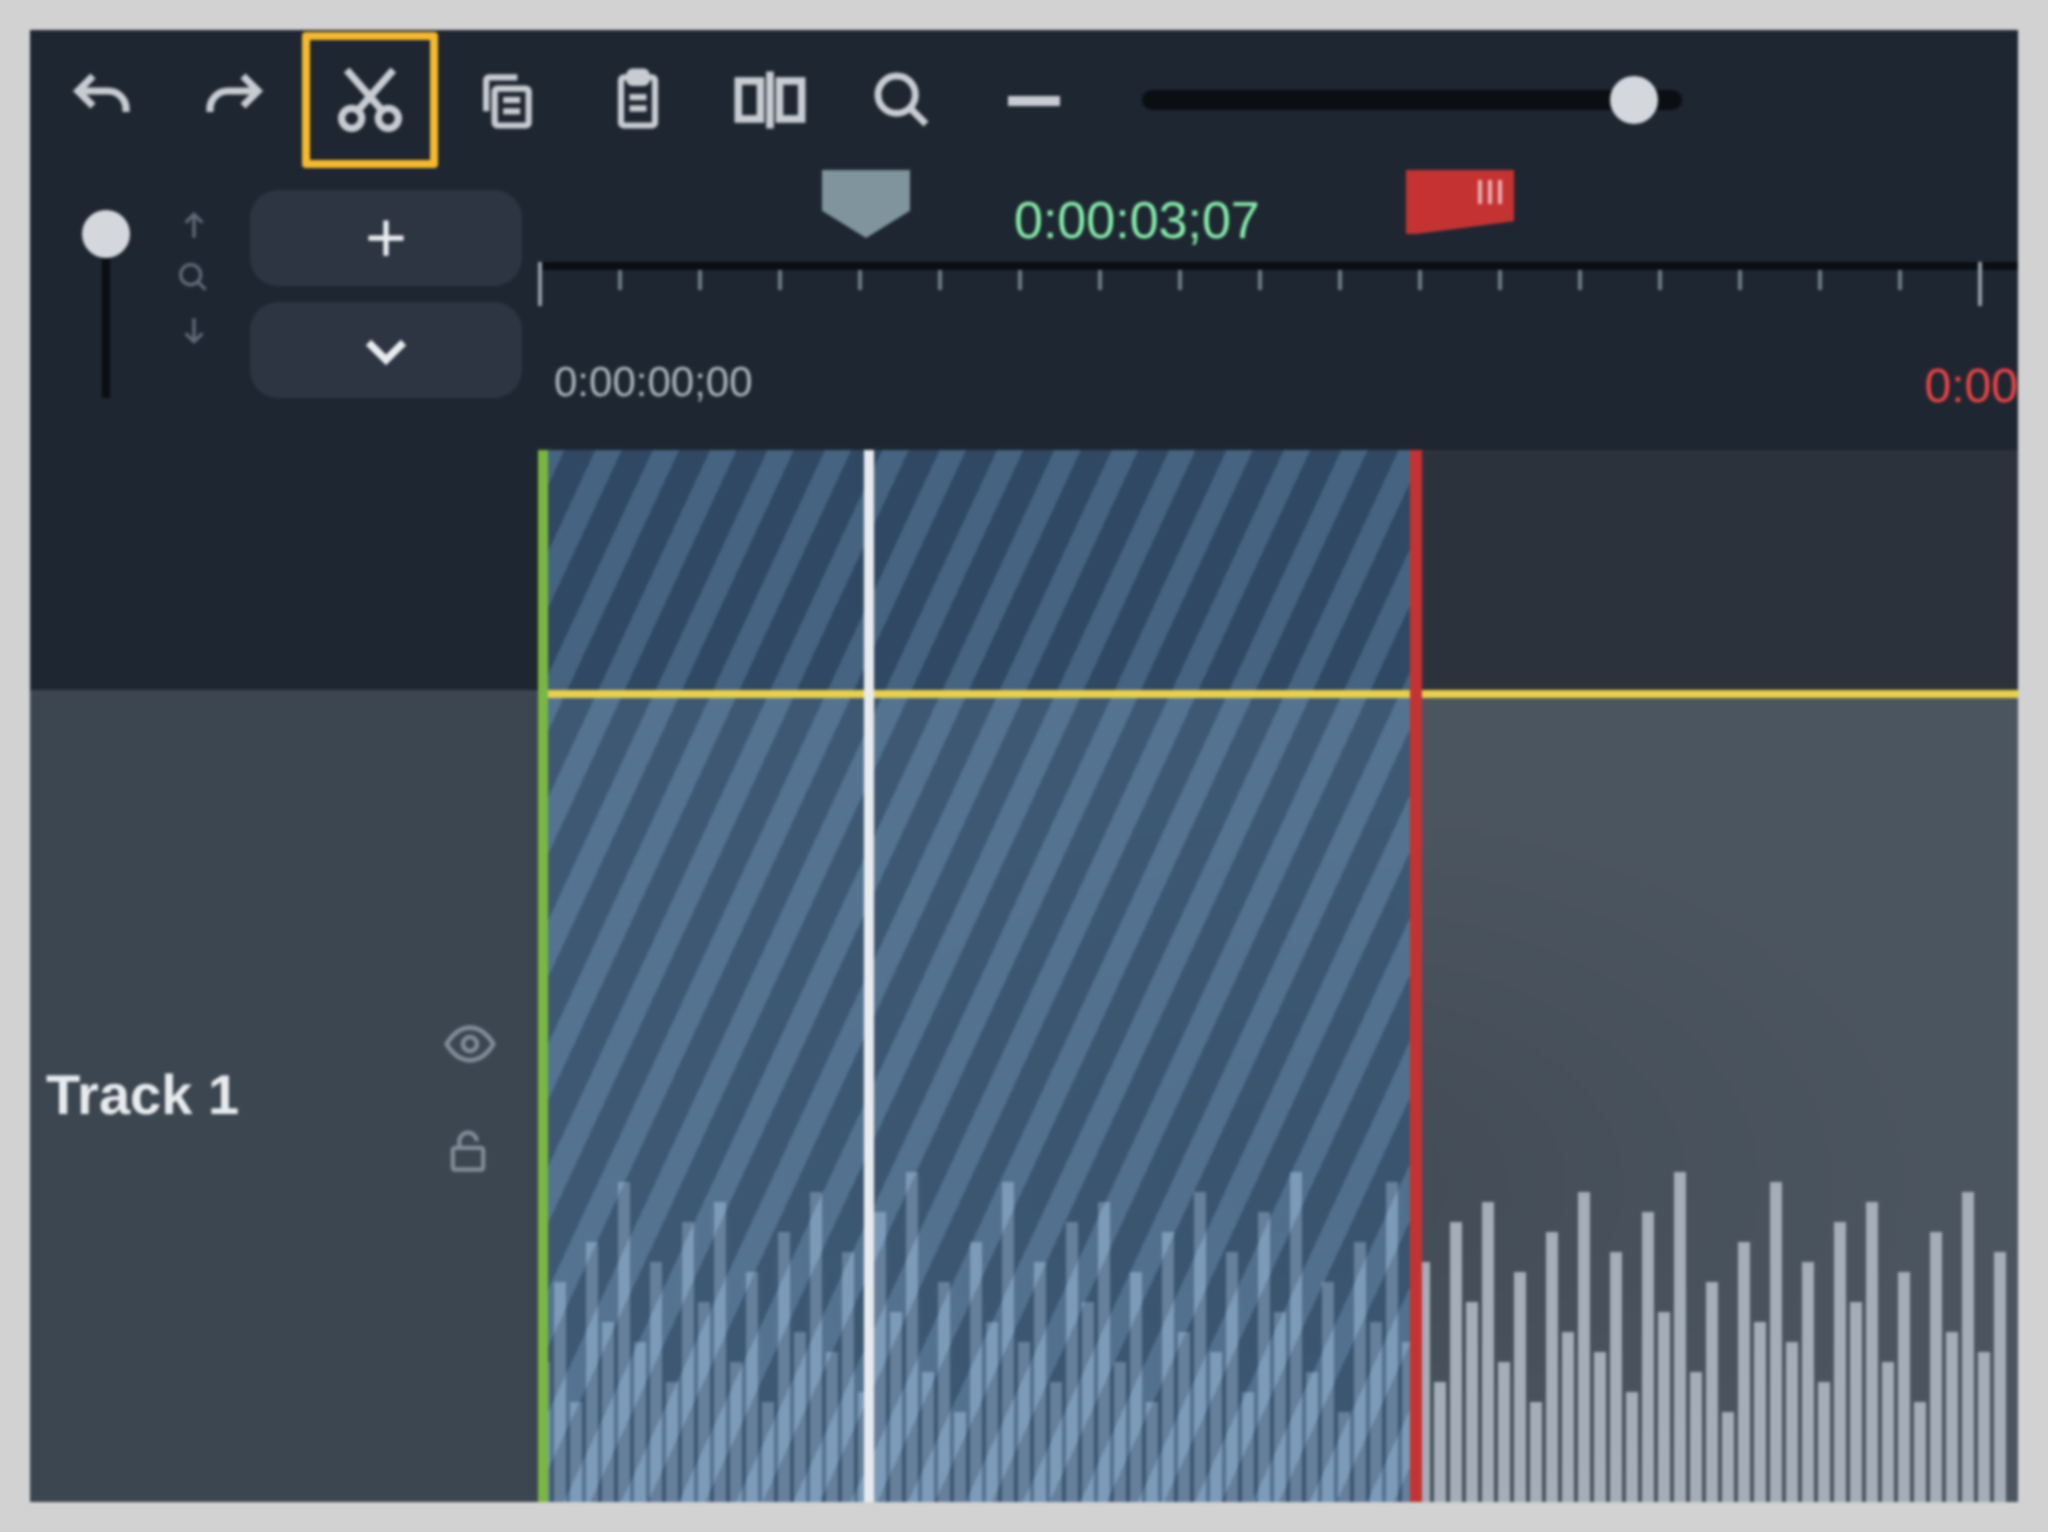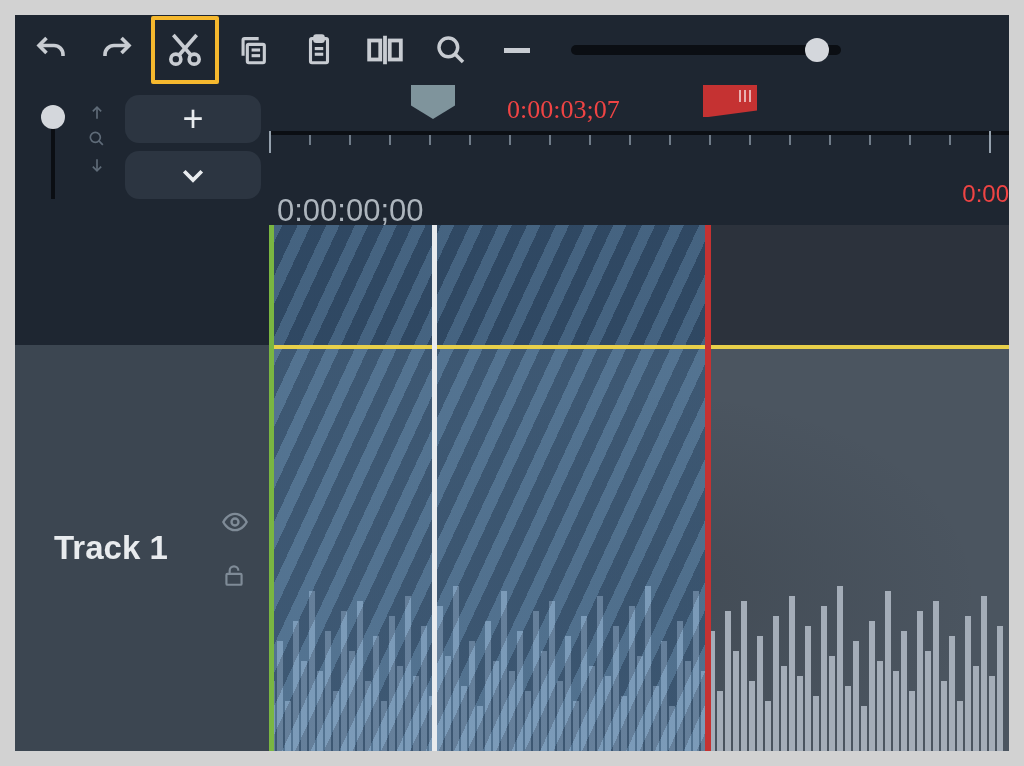--- a/index.html
+++ b/index.html
@@ -107,35 +107,34 @@
   .plus { color:#e9ecef; font-size:36px; line-height:1; font-weight:400;}
   .chev svg { stroke:#e9ecef; }
   .ruler-zone {
     flex:1;
     position:relative;
     overflow:hidden;
   }
   .timecode-label {
     position:absolute;
     top:10px;
-    color:#ef4444;
+    color:#86efac;
     font-size:26px;
     font-weight:500;
-    font-family:Liberation Serif, serif;
   }
   .ruler-line {
     position:absolute;
     top:46px; left:0; right:0; height:4px;
     background:#0b0e13;
   }
   .tick { position:absolute; top:46px; width:2px; background:#95a1ad;}
   .tick.big{height:22px;}
   .tick.small{height:10px; top:50px; background:#6f7b88;}
   .tc-start {
-    position:absolute; left:8px; top:108px; color:#adb5bd; font-size:31px;
+    position:absolute; left:8px; top:95px; color:#adb5bd; font-size:21px;
   }
   .tc-right {
     position:absolute; right:0; top:95px; color:#ef4444; font-size:24px;
   }
   
   .playhead-head {
     position:absolute;
     left:142px; top:0px;
     width:44px; height:34px;
     background:#7f949c;
@@ -171,23 +170,23 @@
     background:#1e2631;
   }
   .track-head-body {
     flex:1;
     display:flex;
     align-items:center;
     position:relative;
   }
   .track-label {
     color:#e8ebee;
-    font-size:33px;
+    font-size:28px;
     font-weight:600;
-    margin-left:39px;
+    margin-left:8px;
   }
   .eye-lock {
     position:absolute;
     right:20px; top:50%;
     transform:translateY(-50%);
     display:flex; flex-direction:column; gap:26px;
     color:#7f8b97;
   }
   .track-lane {
     flex:1;

